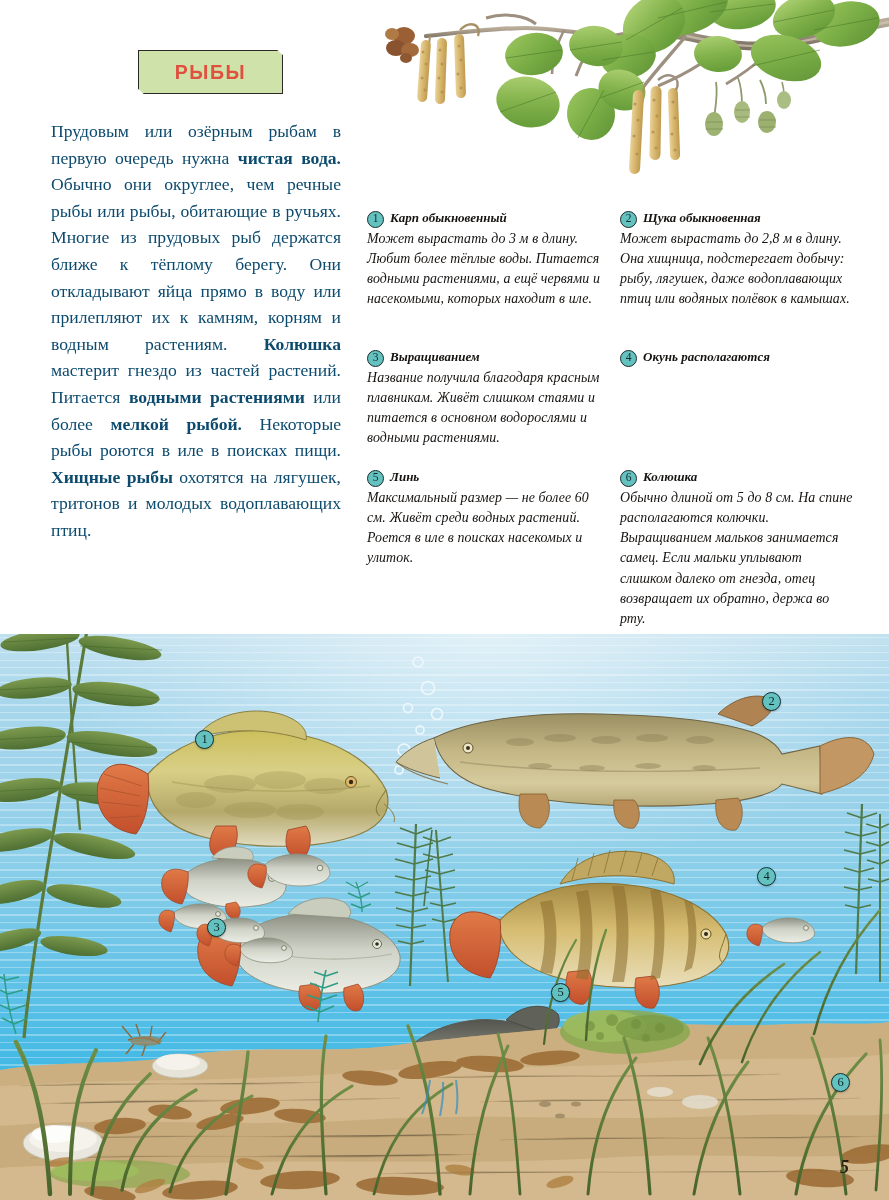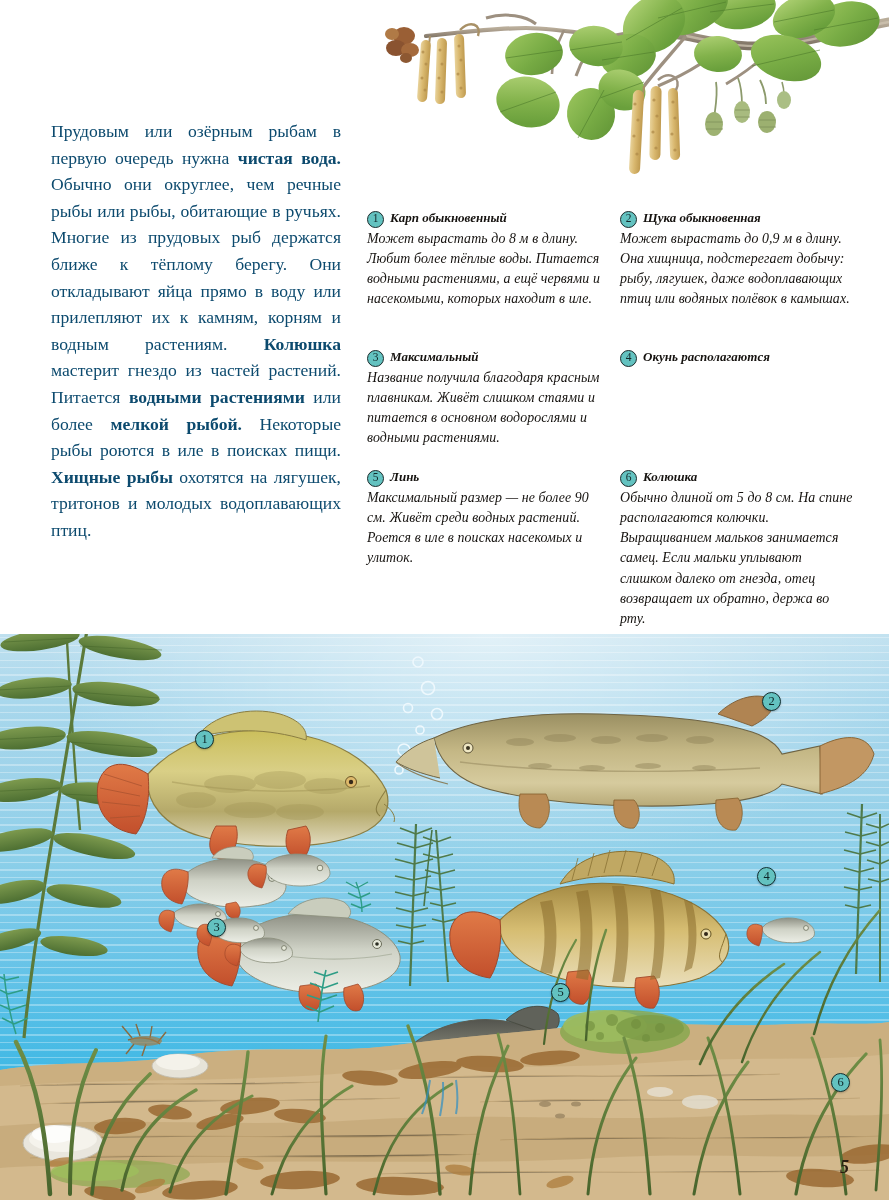--- a/index.html
+++ b/index.html
@@ -101,60 +101,65 @@
     font-size:18px; font-style:italic; font-weight:700; color:#2a1d10;
     font-family:"Liberation Serif", serif; z-index:50;
   }
   svg { display:block; overflow:visible; }
 </style>
 </head>
 <body>
 
 <div class="page">
 
+  <div class="banner-wrap">
+    <div class="banner">
+      <span class="banner-text">РЫБЫ</span>
+    </div>
+  </div>
 
   <div class="intro">Прудовым или озёрным рыбам в первую очередь нужна <b>чистая вода.</b> Обычно они округлее, чем речные рыбы или рыбы, обитающие в ручьях. Многие из прудовых рыб держатся ближе к тёплому берегу. Они откладывают яйца прямо в воду или прилепляют их к камням, корням и водным растениям. <b>Колюшка</b> мастерит гнездо из частей растений. Питается <b>водными растениями</b> или более <b>мелкой рыбой.</b> Некоторые рыбы роются в иле в поисках пищи. <b>Хищные рыбы</b> охотятся на лягушек, тритонов и молодых водоплавающих птиц.</div>
 
   <div class="species" style="left:367px; top:209px;">
     <div class="sp-head">
       <span class="badge">1</span>
       <span class="sp-title">Карп обыкновенный</span>
     </div>
-    <div class="sp-body">Может вырастать до 8 м в длину. Любит более тёплые воды. Питается водными растениями, а ещё червями и насекомыми, которых находит в иле.</div>
+    <div class="sp-body">Может вырастать до 3 м в длину. Любит более тёплые воды. Питается водными растениями, а ещё червями и насекомыми, которых находит в иле.</div>
   </div>
 
   <div class="species" style="left:620px; top:209px;">
     <div class="sp-head">
       <span class="badge">2</span>
       <span class="sp-title">Щука обыкновенная</span>
     </div>
-    <div class="sp-body">Может вырастать до 0,9 м в длину. Она хищница, подстерегает добычу: рыбу, лягушек, даже водоплавающих птиц или водяных полёвок в камышах.</div>
+    <div class="sp-body">Может вырастать до 2,8 м в длину. Она хищница, подстерегает добычу: рыбу, лягушек, даже водоплавающих птиц или водяных полёвок в камышах.</div>
   </div>
 
   <div class="species" style="left:367px; top:348px;">
     <div class="sp-head">
       <span class="badge">3</span>
-      <span class="sp-title">Максимальный</span>
+      <span class="sp-title">Выращиванием</span>
     </div>
     <div class="sp-body">Название получила благодаря красным плавникам. Живёт слишком стаями и питается в основном водорослями и водными растениями.</div>
   </div>
 
   <div class="species" style="left:620px; top:348px;">
     <div class="sp-head">
       <span class="badge">4</span>
       <span class="sp-title">Окунь располагаются</span>
     </div>
   </div>
 
   <div class="species" style="left:367px; top:468px;">
     <div class="sp-head">
       <span class="badge">5</span>
       <span class="sp-title">Линь</span>
     </div>
-    <div class="sp-body">Максимальный размер — не более 90 см. Живёт среди водных растений. Роется в иле в поисках насекомых и улиток.</div>
+    <div class="sp-body">Максимальный размер — не более 60 см. Живёт среди водных растений. Роется в иле в поисках насекомых и улиток.</div>
   </div>
 
   <div class="species" style="left:620px; top:468px;">
     <div class="sp-head">
       <span class="badge">6</span>
       <span class="sp-title">Колюшка</span>
     </div>
     <div class="sp-body">Обычно длиной от 5 до 8 см. На спине располагаются колючки. Выращиванием мальков занимается самец. Если мальки уплывают слишком далеко от гнезда, отец возвращает их обратно, держа во рту.</div>
   </div>
 

